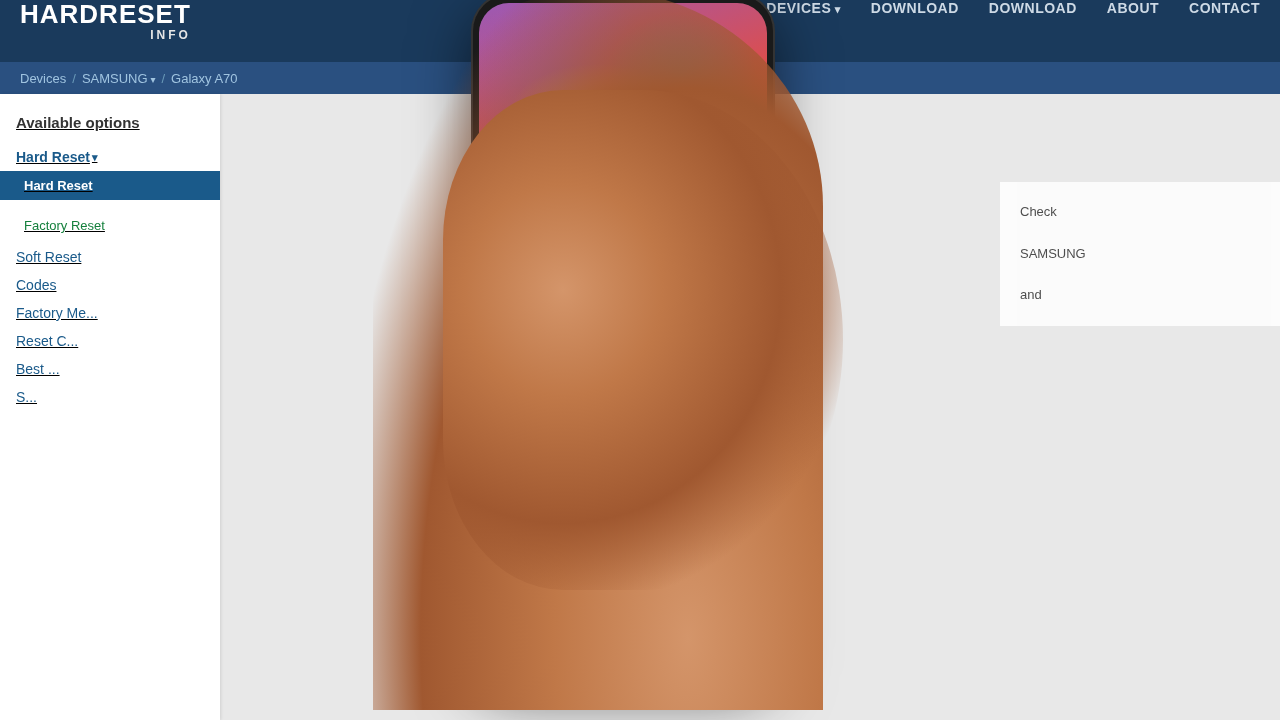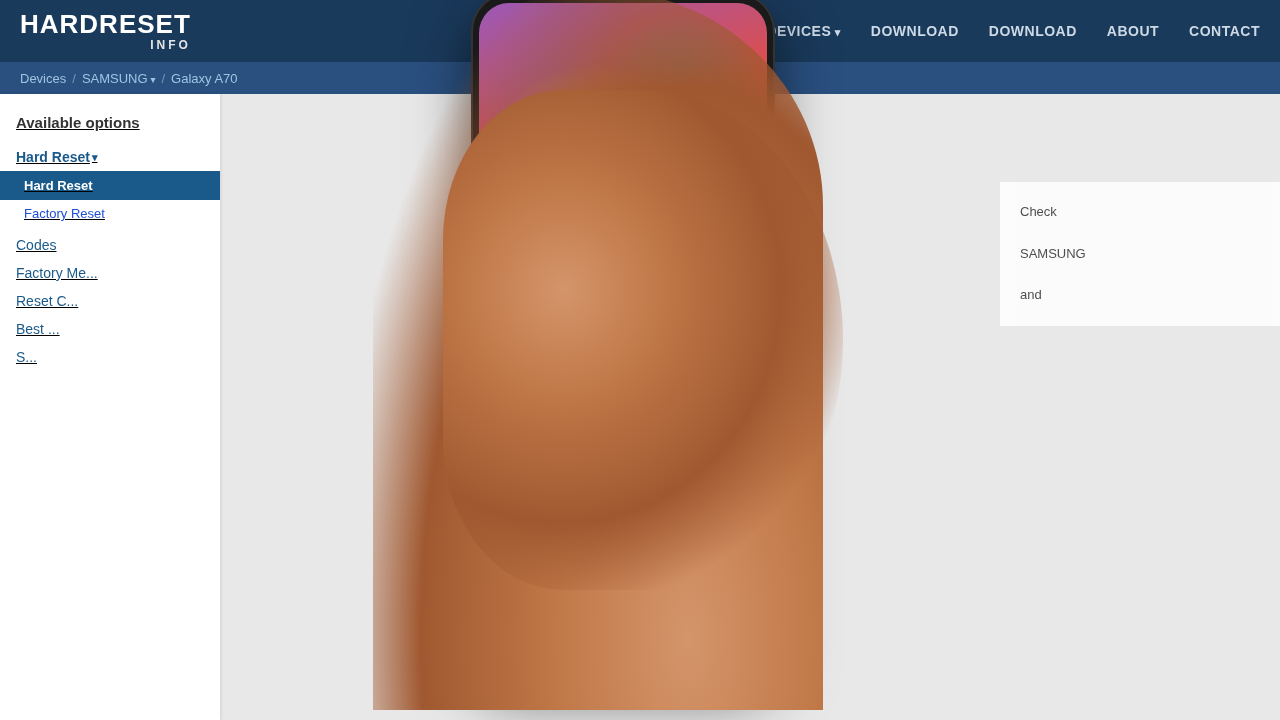--- a/index.html
+++ b/index.html
@@ -20,21 +20,21 @@
       width: 100%;
       height: 100%;
       background: #f0f0f0;
     }
 
     
     .navbar {
       background: #1a3a5c;
       height: 62px;
       display: flex;
-      align-items: center;
+      align-items: flex-start;
       padding: 0 20px;
       justify-content: space-between;
     }
 
     .logo {
       color: white;
       font-size: 26px;
       font-weight: bold;
       letter-spacing: 1px;
       line-height: 1.1;
@@ -144,23 +144,23 @@
     .sidebar-item-active {
       background: #1a5a8a;
       color: white;
       padding: 7px 16px 7px 24px;
       font-size: 13px;
       font-weight: bold;
       cursor: pointer;
     }
 
     .sidebar-item-sub {
-      padding: 6px 16px 6px 24px;
+      padding: 18px 16px 6px 24px;
       font-size: 13px;
-      color: #1d4ed8;
+      color: #15803d;
       cursor: pointer;
     }
 
     .sidebar-item {
       padding: 6px 16px;
       font-size: 14px;
       color: #1a5a8a;
       cursor: pointer;
     }
 
@@ -480,20 +480,21 @@
 
   <div class="main-content">
 
     <div class="sidebar">
       <div class="sidebar-title">Available options</div>
       <div class="sidebar-section">
         <div class="sidebar-dropdown-header">Hard Reset</div>
         <div class="sidebar-item-active">Hard Reset</div>
         <div class="sidebar-item-sub">Factory Reset</div>
       </div>
+      <div class="sidebar-item">Soft Reset</div>
       <div class="sidebar-item">Codes</div>
       <div class="sidebar-item">Factory Me...</div>
       <div class="sidebar-item">Reset C...</div>
       <div class="sidebar-item">Best ...</div>
       <div class="sidebar-item">S...</div>
     </div>
 
     <div class="right-content">
       <div class="right-content-text">
         <span>Check</span><br><br>

